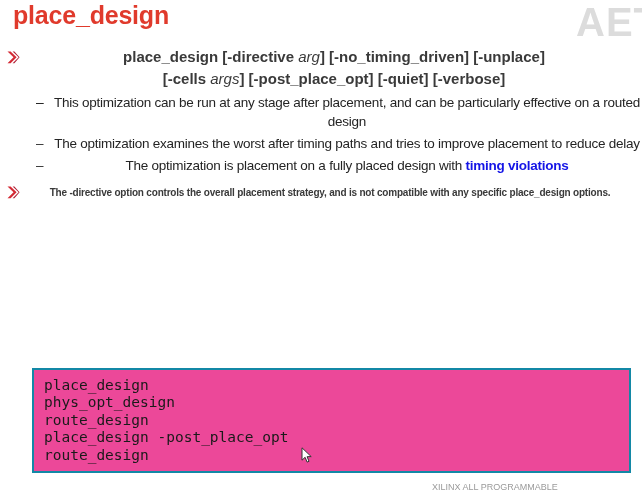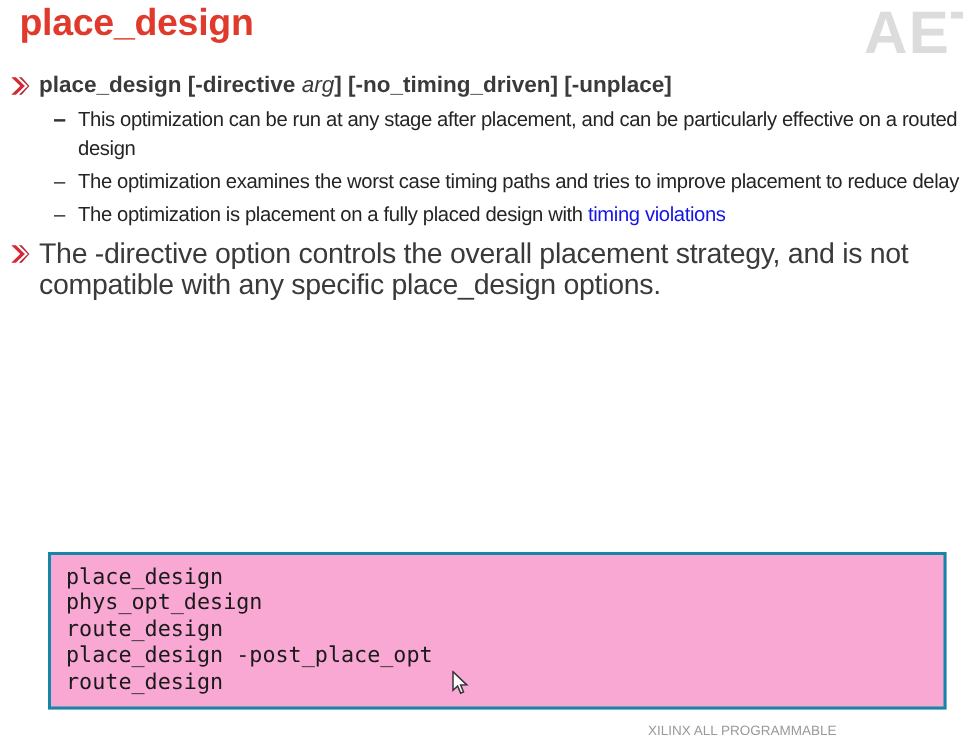--- a/index.html
+++ b/index.html
@@ -50,20 +50,21 @@
     letter-spacing: -0.2px;
     font-family: "Liberation Sans", sans-serif;
   }
 
   
   .content {
     position: absolute;
     left: 0;
     top: 47px;
     width: 642px;
+    text-align: center;
   }
 
   .l1 {
     position: relative;
     padding-left: 26px;
     margin-bottom: 2px;
     font-size: 15px;
     font-weight: bold;
     color: #3a3a3a;
     line-height: 20px;
@@ -105,44 +106,44 @@
   .dash {
     position: absolute;
     left: 36px;
     top: 0;
     color: #242424;
     font-size: 13.5px;
   }
 
   .blue-bold {
     color: #1414e6;
-    font-weight: normal;
+    font-weight: bold;
   }
 
   .l1-para {
     position: relative;
     padding-left: 26px;
     padding-right: 8px;
-    font-size: 19px;
-    font-weight: normal;
+    font-size: 10px;
+    font-weight: bold;
     color: #3a3a3a;
     line-height: 21px;
     letter-spacing: -0.2px;
   }
 
   
   .code-box {
     position: absolute;
     left: 32px;
     top: 368px;
     width: 599px;
     height: 105px;
     box-sizing: border-box;
     border: 2px solid #1388a6;
-    background: #f9a8d4;
+    background: #ec4899;
   }
   .code-lines {
     padding: 7px 0 0 10px;
     font-family: "DejaVu Sans Mono", monospace;
     font-size: 14.5px;
     line-height: 17.4px;
     color: #1a1a1a;
     white-space: pre;
   }
 
@@ -187,34 +188,37 @@
   <div class="content">
 
     <div class="l1">
       <svg class="bullet-arrow" viewBox="0 0 13 13">
         <path d="M0.5 0.5 L6.5 6.3 L0.5 12.2 L3.6 12.2 L9.6 6.3 L3.6 0.5 Z" fill="#d42a35"></path>
         <path d="M5.6 0.5 L11.6 6.3 L5.6 12.2 L7.4 12.2 L12.6 6.3 L7.4 0.5 Z" fill="#b2243a"></path>
       </svg>
       <span>place_design</span><span> [</span><span>-directive </span><span class="italic-arg">arg</span><span>] </span><span>[-no_timing_driven] </span><span>[-unplace]</span>
     </div>
 
+    <div class="l1-sub">
+      <span>[</span><span>-cells </span><span class="italic-arg">args</span><span>] </span><span>[-post_place_opt] </span><span>[-quiet] </span><span>[-verbose]</span>
+    </div>
 
 
     <div class="l2">
       <span class="dash">–</span>
     </div>
 
     <div class="l2">
       <span class="dash">–</span>
       <span>This optimization can be run at any stage after placement, and can be particularly effective on a routed design</span>
     </div>
 
     <div class="l2">
       <span class="dash">–</span>
-      <span>The optimization examines the worst case timing paths and tries to improve placement to reduce delay</span>
+      <span>The optimization examines the worst after timing paths and tries to improve placement to reduce delay</span>
     </div>
 
     <div class="l2" style="margin-bottom:7px;">
       <span class="dash">–</span>
       <span>The optimization is placement on a fully placed design with </span><span class="blue-bold">timing violations</span>
     </div>
 
     <div class="l1-para">
       <svg class="bullet-arrow" viewBox="0 0 13 13">
         <path d="M0.5 0.5 L6.5 6.3 L0.5 12.2 L3.6 12.2 L9.6 6.3 L3.6 0.5 Z" fill="#d42a35"></path>

